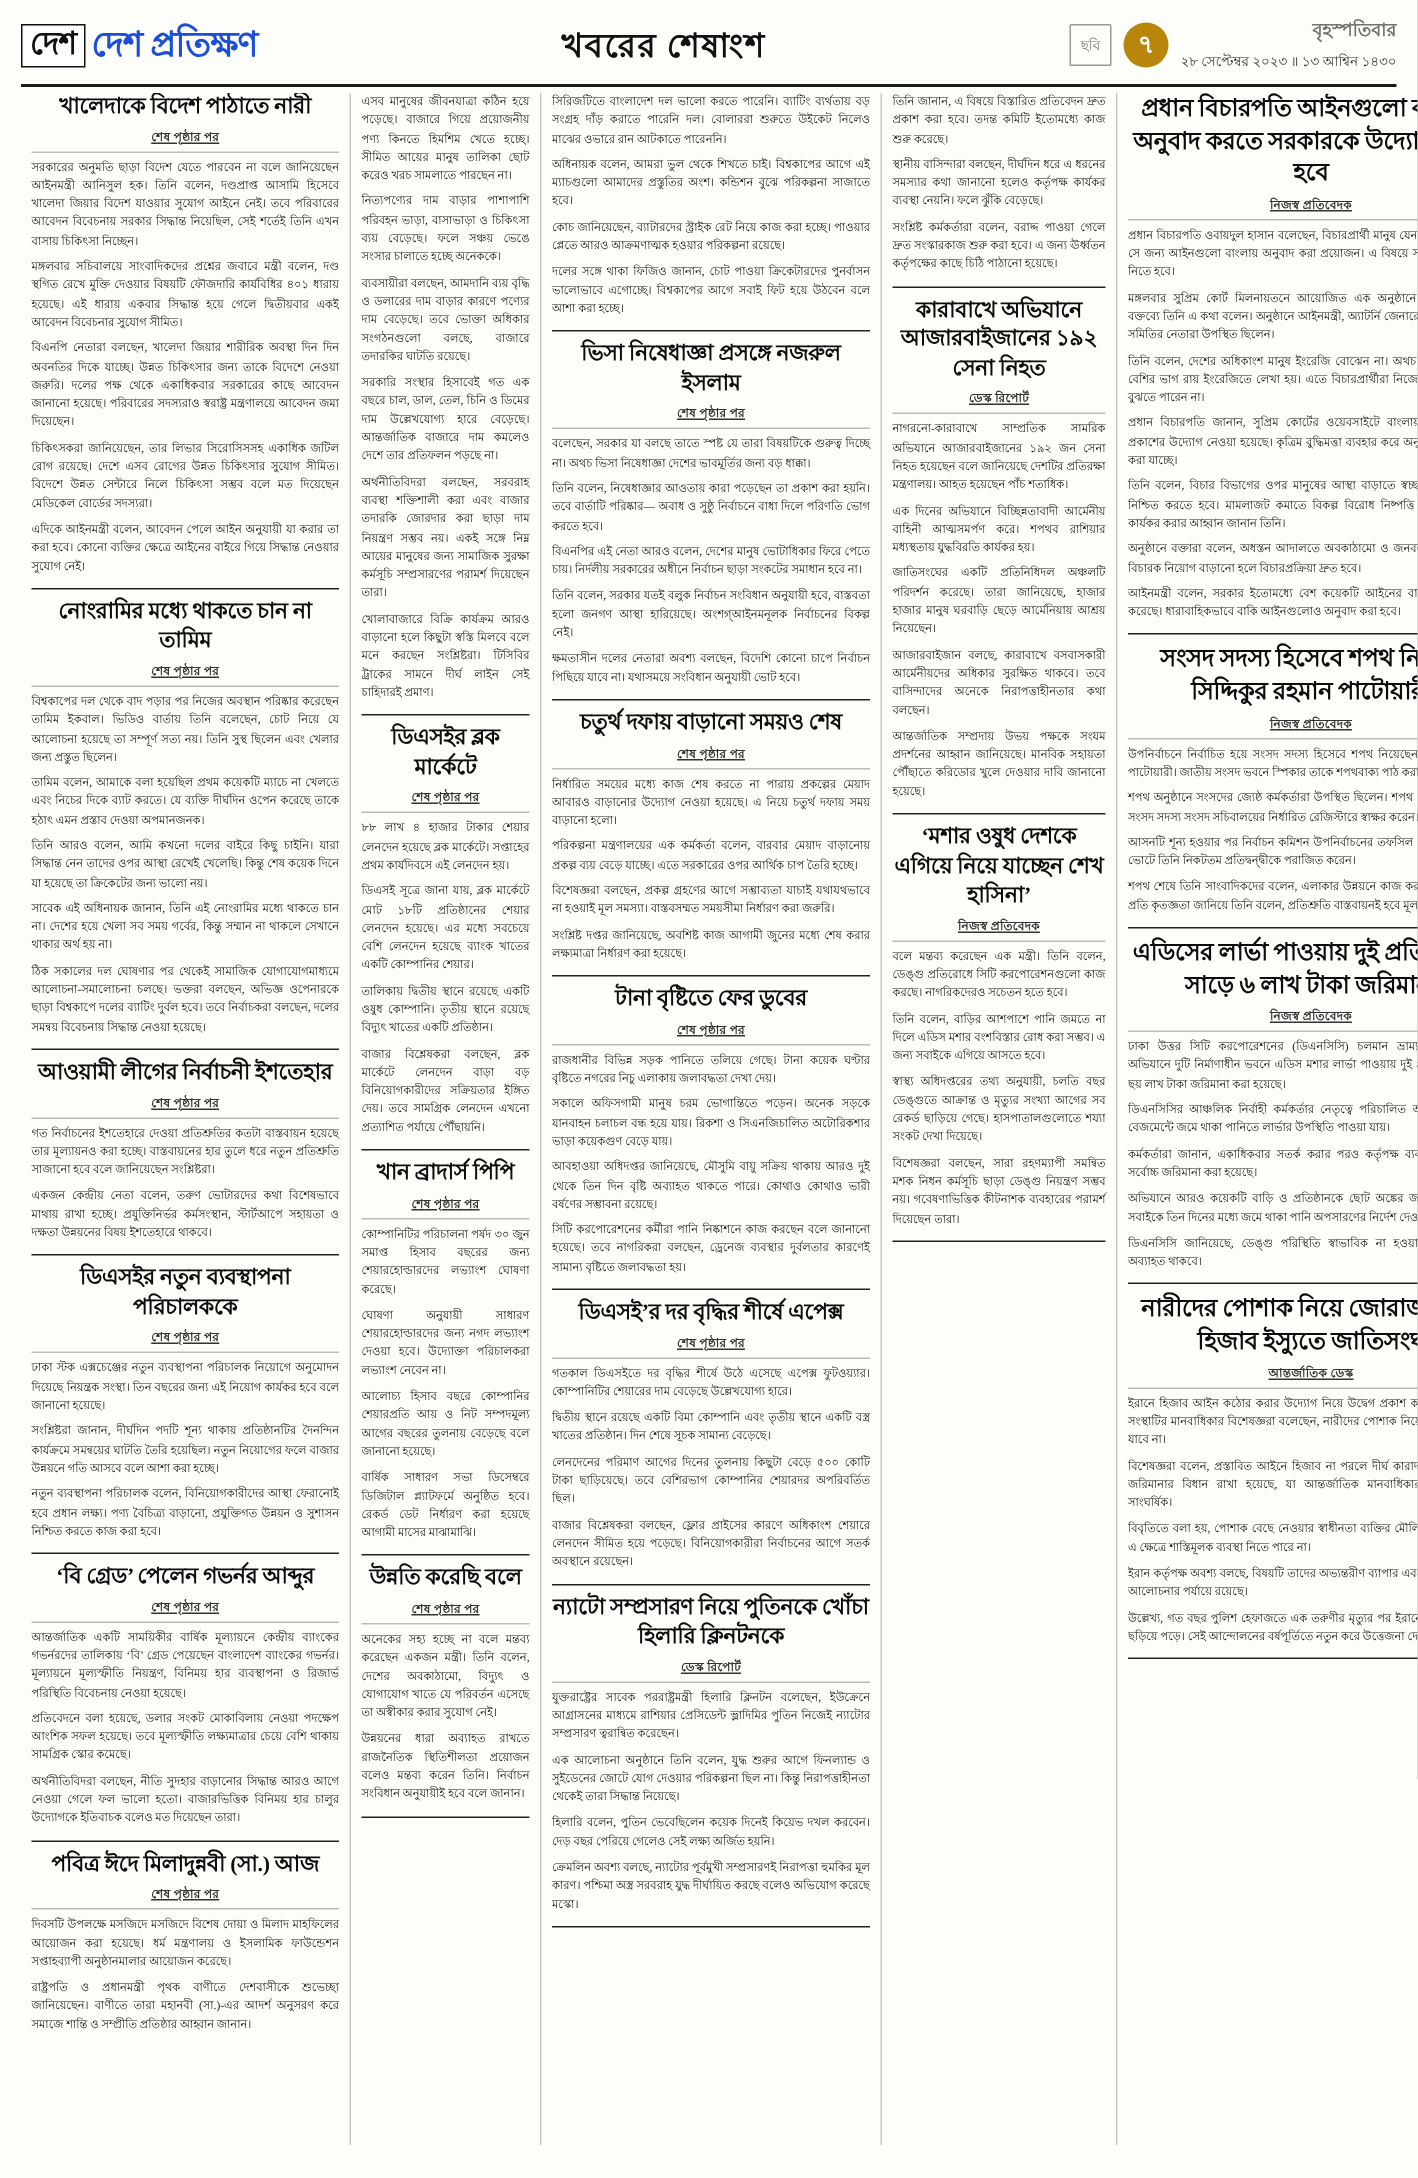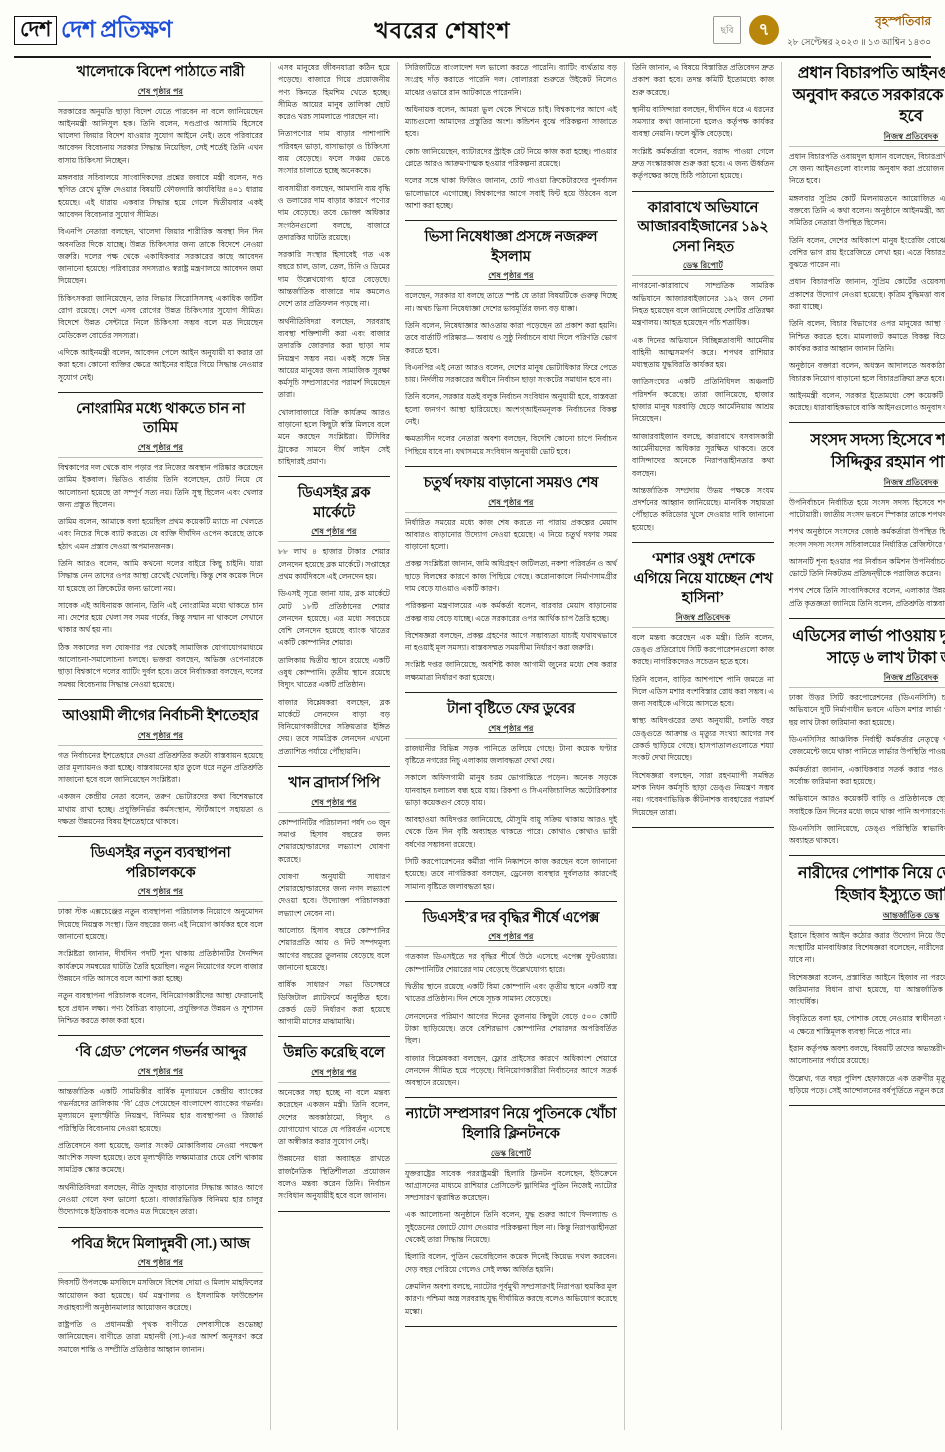--- a/index.html
+++ b/index.html
@@ -23,31 +23,31 @@
   .page-badge{
     width:30px;height:30px;border-radius:50%;background:#b8860b;
     color:#fff;display:flex;align-items:center;justify-content:center;
     font-size:17px;font-weight:bold;
   }
   .mast-seal{
     width:26px;height:26px;border:1px solid #999;border-radius:1px;
     display:flex;align-items:center;justify-content:center;font-size:9px;color:#777;
   }
   .date-block{text-align:right;line-height:1.25;}
-  .date-day{font-size:12px;font-weight:bold;color:#a16207;}
+  .date-day{font-size:12px;font-weight:bold;color:#737373;}
   .date-full{font-size:9px;color:#333;}
 
   
   .grid{display:flex;gap:0;height:1368px;margin-top:4px;}
   .col{
     flex:1 1 0;padding:0 7px;border-right:1px solid #c9c9c9;
     overflow:hidden;
   }
   .col:last-child{border-right:none;}
-  .col.c1{flex:0 0 205px;margin-left:37px;}
+  .col.c1{flex:0 0 205px;}
   .col.c2{flex:0 0 112px;}
   .col.c3{flex:0 0 212px;}
   .col.c4{flex:0 0 142px;}
   .col.c5{flex:0 0 244px;}
 
   h2.hl{
     font-size:14.5px;font-weight:bold;text-align:center;line-height:1.35;
     margin:0 0 3px 0;color:#0c0c0c;letter-spacing:-0.2px;
   }
   h2.hl.big{font-size:16px;}
@@ -199,21 +199,20 @@
           <p class="body">বিএনপির এই নেতা আরও বলেন, দেশের মানুষ ভোটাধিকার ফিরে পেতে চায়। নির্দলীয় সরকারের অধীনে নির্বাচন ছাড়া সংকটের সমাধান হবে না।</p>
           <p class="body">তিনি বলেন, সরকার যতই বলুক নির্বাচন সংবিধান অনুযায়ী হবে, বাস্তবতা হলো জনগণ আস্থা হারিয়েছে। অংশগ্আইনমনূলক নির্বাচনের বিকল্প নেই।</p>
           <p class="body">ক্ষমতাসীন দলের নেতারা অবশ্য বলছেন, বিদেশি কোনো চাপে নির্বাচন পিছিয়ে যাবে না। যথাসময়ে সংবিধান অনুযায়ী ভোট হবে।</p>
         </div>
         <div class="sep"></div>
         <div class="art">
           <h2 class="hl">চতুর্থ দফায় বাড়ানো সময়ও শেষ</h2>
           <div class="byline">শেষ পৃষ্ঠার পর</div>
           <div class="rule thin"></div>
           <p class="body">নির্ধারিত সময়ের মধ্যে কাজ শেষ করতে না পারায় প্রকল্পের মেয়াদ আবারও বাড়ানোর উদ্যোগ নেওয়া হয়েছে। এ নিয়ে চতুর্থ দফায় সময় বাড়ানো হলো।</p>
-          <p class="body">প্রকল্প সংশ্লিষ্টরা জানান, জমি অধিগ্রহণ জটিলতা, নকশা পরিবর্তন ও অর্থ ছাড়ে বিলম্বের কারণে কাজ পিছিয়ে গেছে। করোনাকালে নির্মাণসামগ্রীর দাম বেড়ে যাওয়াও একটি কারণ।</p>
           <p class="body">পরিকল্পনা মন্ত্রণালয়ের এক কর্মকর্তা বলেন, বারবার মেয়াদ বাড়ানোয় প্রকল্প ব্যয় বেড়ে যাচ্ছে। এতে সরকারের ওপর আর্থিক চাপ তৈরি হচ্ছে।</p>
           <p class="body">বিশেষজ্ঞরা বলছেন, প্রকল্প গ্রহণের আগে সম্ভাব্যতা যাচাই যথাযথভাবে না হওয়াই মূল সমস্যা। বাস্তবসম্মত সময়সীমা নির্ধারণ করা জরুরি।</p>
           <p class="body">সংশ্লিষ্ট দপ্তর জানিয়েছে, অবশিষ্ট কাজ আগামী জুনের মধ্যে শেষ করার লক্ষ্যমাত্রা নির্ধারণ করা হয়েছে।</p>
         </div>
         <div class="sep"></div>
         <div class="art">
           <h2 class="hl">টানা বৃষ্টিতে ফের ডুবের</h2>
           <div class="byline">শেষ পৃষ্ঠার পর</div>
           <div class="rule thin"></div>
           <p class="body">রাজধানীর বিভিন্ন সড়ক পানিতে তলিয়ে গেছে। টানা কয়েক ঘণ্টার বৃষ্টিতে নগরের নিচু এলাকায় জলাবদ্ধতা দেখা দেয়।</p>

